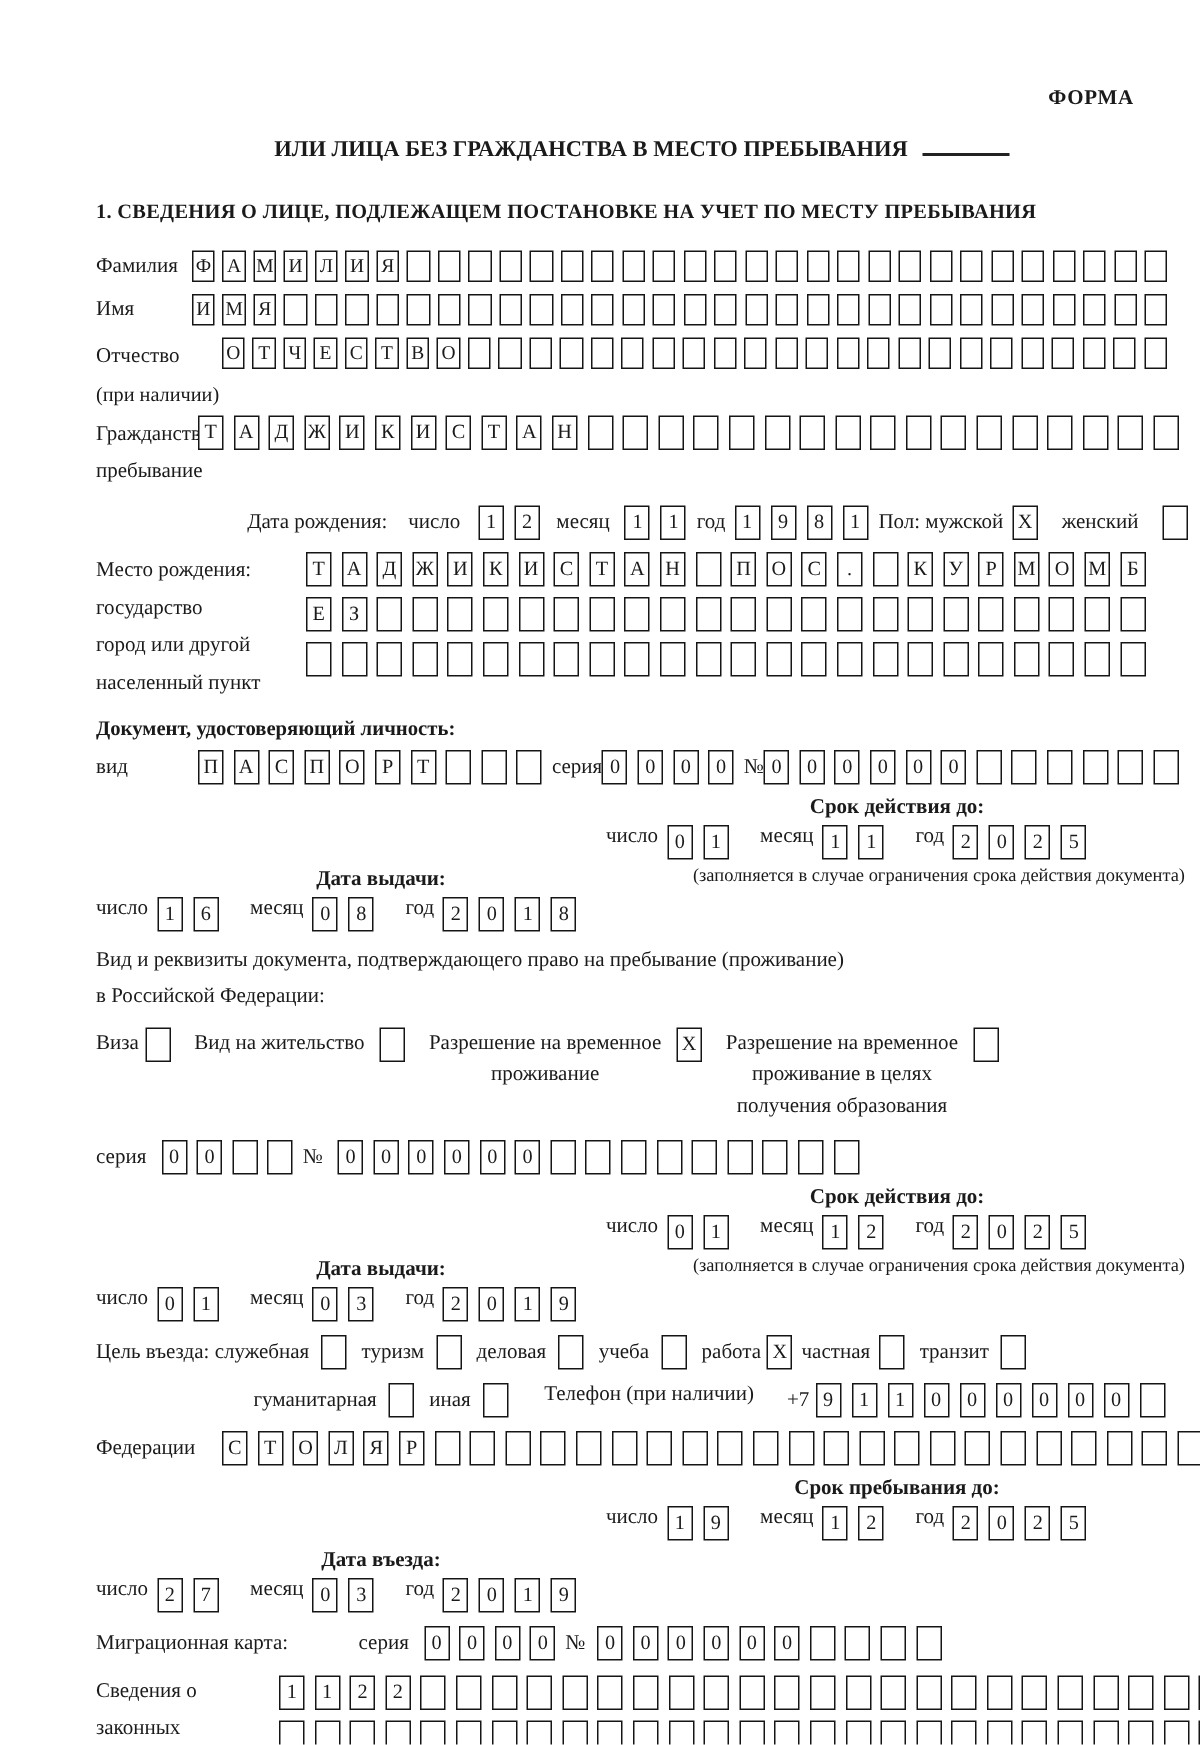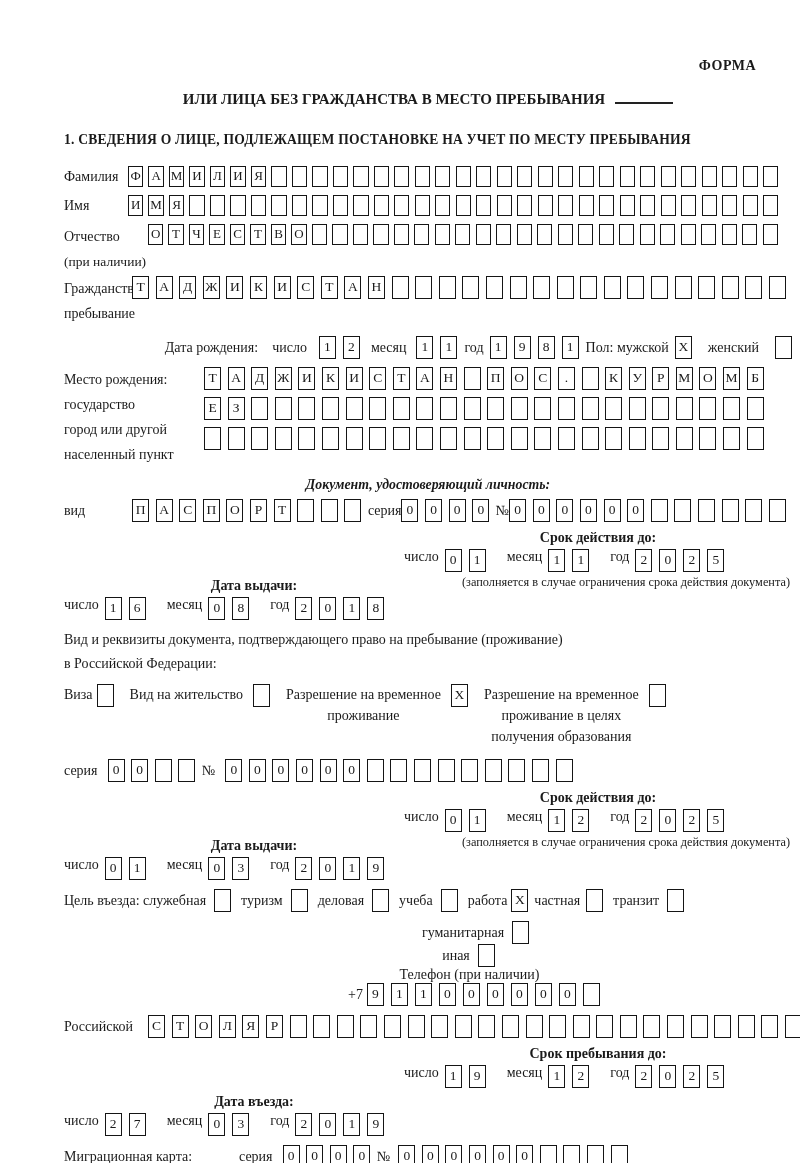--- a/index.html
+++ b/index.html
@@ -27,21 +27,21 @@
     text-align:center;vertical-align:top;background:#fff;
   }
   .boxes.s .cb{width:15.2px;height:21px;margin-right:5.3px;font-size:13px;line-height:18px;}
   .boxes.m .cb{width:17px;height:23px;margin-right:6.6px;font-size:13.5px;line-height:20px;}
   .boxes.d .cb{width:17px;height:23px;margin-right:7px;font-size:13.5px;line-height:20px;}
   .boxes.one .cb{margin-right:0;}
   
   .lblcol div{line-height:25px;}
   .stack .boxrow{margin-bottom:7px;}
   
-  .doc-head{text-align:center;font-weight:bold;margin-top:10px;font-size:13.8px;font-style:italic;}
+  .doc-head{text-align:left;font-weight:bold;margin-top:10px;font-size:13.8px;}
   
   .dates{display:flex;margin-top:8px;}
   .dates .col-l{width:340px;}
   .dates .col-r{flex:1;}
   .dates .dt-label{font-weight:bold;text-align:center;margin-bottom:3px;}
   .dates .col-l .dt-label{padding-left:40px;margin-top:48px;}
   .dates .dt-row{white-space:nowrap;}
   .dates .dt-row .w{margin-right:6px;}
   .dates .dt-row .grp{margin-right:14px;}
   .note-r{font-size:12.3px;text-align:right;margin-top:3px;padding-right:2px;}
@@ -242,40 +242,40 @@
       </span>
     <span class="item">
         <span class="t" style="margin-right:6px;">частная</span>
         <span class="boxes d one"><span class="cb"></span></span>
       </span>
     <span class="item" style="margin-right:0;">
         <span class="t">транзит</span>
         <span class="boxes d one"><span class="cb"></span></span>
       </span>
   </div>
-  <div class="chkrow purpose" style="padding-left:105px;align-items:center;flex-direction:column;">
+  <div class="chkrow purpose" style="padding-left:105px;">
     <span class="item">
         <span class="t">гуманитарная</span>
         <span class="boxes d one"><span class="cb"></span></span>
       </span>
     <span class="item" style="margin-right:24px;">
         <span class="t">иная</span>
         <span class="boxes d one"><span class="cb"></span></span>
       </span>
     <span class="item" style="margin-right:14px;">
         <span class="t">Телефон (при наличии)</span>
       </span>
     <span class="item" style="margin-right:6px;">
         <span class="t" style="margin-right:4px;">+7</span>
         <span class="boxes d"><span class="cb">9</span><span class="cb">1</span><span class="cb">1</span><span class="cb">0</span><span class="cb">0</span><span class="cb">0</span><span class="cb">0</span><span class="cb">0</span><span class="cb">0</span><span class="cb"></span></span>
       </span>
   </div>
 
   <div class="row" style="margin-top:9px;align-items:center;">
-    <span class="lbl" style="width:84px;">Российской</span>
+    <span class="lbl" style="width:84px;">Федерации</span>
     <span class="boxes m"><span class="cb">С</span><span class="cb">Т</span><span class="cb">О</span><span class="cb">Л</span><span class="cb">Я</span><span class="cb">Р</span><span class="cb"></span><span class="cb"></span><span class="cb"></span><span class="cb"></span><span class="cb"></span><span class="cb"></span><span class="cb"></span><span class="cb"></span><span class="cb"></span><span class="cb"></span><span class="cb"></span><span class="cb"></span><span class="cb"></span><span class="cb"></span><span class="cb"></span><span class="cb"></span><span class="cb"></span><span class="cb"></span><span class="cb"></span><span class="cb"></span><span class="cb"></span><span class="cb"></span></span>
   </div>
 
   <div class="dates">
     <div class="col-l">
       <div class="dt-label">Дата въезда:</div>
       <div class="dt-row">
         <span class="w">число</span><span class="boxes d grp"><span class="cb">2</span><span class="cb">7</span></span><span class="w">месяц</span><span class="boxes d grp"><span class="cb">0</span><span class="cb">3</span></span><span class="w">год</span><span class="boxes d"><span class="cb">2</span><span class="cb">0</span><span class="cb">1</span><span class="cb">9</span></span>
       </div>
     </div>

